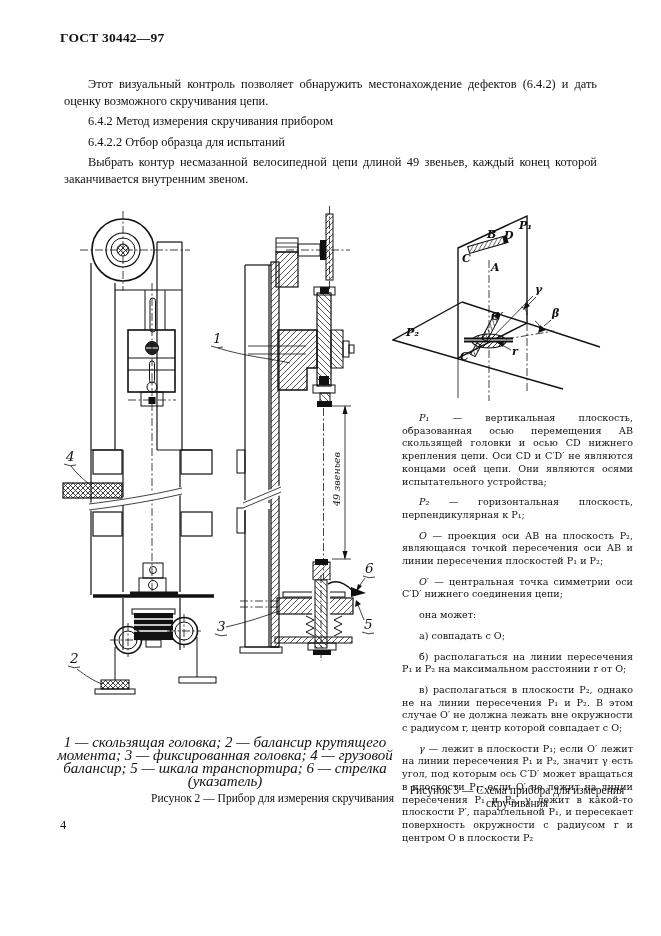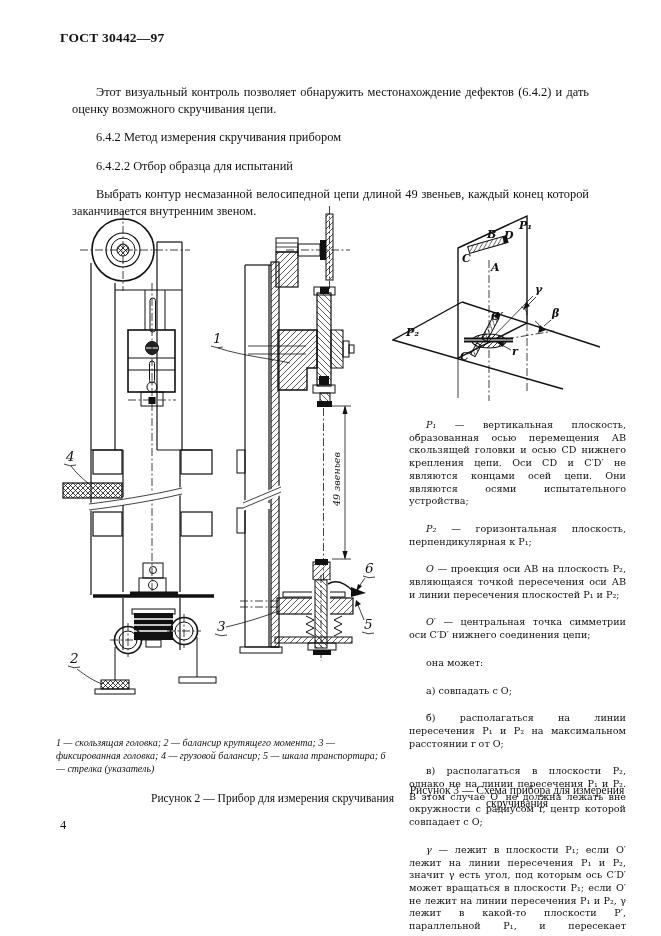--- a/index.html
+++ b/index.html
@@ -3,29 +3,29 @@
 <meta charset="utf-8">
 <style>
   html,body { margin:0; padding:0; background:#888; }
   .page {
     position:relative; width:661px; height:936px; background:#fff;
     font-family:"Liberation Serif", serif; color:#111; overflow:hidden;
     margin:0 auto;
   }
   .doc-code { position:absolute; left:60px; top:30px; font-size:13.5px; font-weight:bold; letter-spacing:.2px; }
   .intro { position:absolute; left:60px; top:72px; width:541px; font-size:12.4px; line-height:16.5px; }
-  .intro p { margin:12px; text-align:justify; text-indent:24px; }
+  .intro p { margin:4px; text-align:justify; text-indent:24px; }
 
   .fig2-svg { position:absolute; left:58px; top:203px; }
   .fig3-svg { position:absolute; left:392px; top:198px; }
 
-  .fig2-legend { position:absolute; left:56px; top:736px; width:338px; font-size:10px; line-height:13px; text-align:left; font-style:italic; }
+  .fig2-legend { position:absolute; left:56px; top:736px; width:338px; font-size:15px; line-height:13px; text-align:center; font-style:italic; }
   .fig2-caption { position:absolute; left:56px; top:792px; width:338px; font-size:11.5px; text-align:right; }
   .fig3-desc { position:absolute; left:394px; top:404px; width:247px; font-family:"DejaVu Serif", serif; font-size:9.6px; line-height:12.7px; }
-  .fig3-desc p { margin:15px; text-align:justify; text-indent:17px; }
+  .fig3-desc p { margin:8px; text-align:justify; text-indent:17px; }
   .fig3-desc .dterm { font-style:italic; }
   .fig3-caption { position:absolute; left:398px; top:784px; width:238px; font-size:11.5px; line-height:13px; text-align:center; }
   .page-num { position:absolute; left:60px; top:818px; font-size:12.5px; }
 
   
   .s08 { fill:none; stroke:#111; stroke-width:.8; }
   .s10 { fill:none; stroke:#111; stroke-width:1; }
   .s12 { fill:none; stroke:#111; stroke-width:1.2; }
   .s13 { fill:none; stroke:#111; stroke-width:1.4; }
   .s15 { fill:none; stroke:#111; stroke-width:1.6; }

